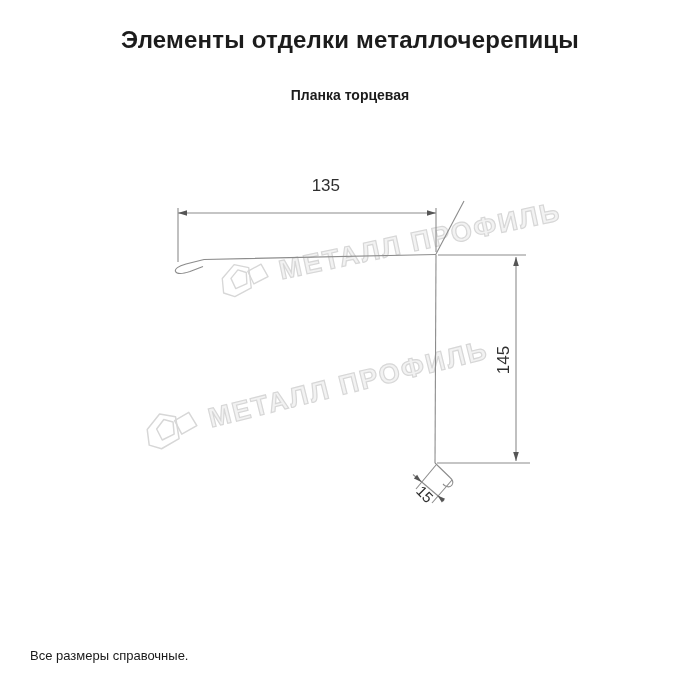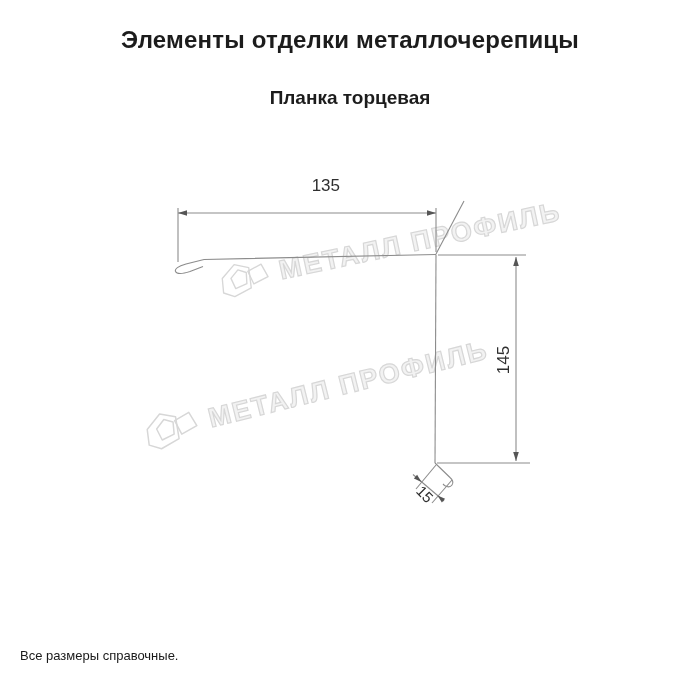--- a/index.html
+++ b/index.html
@@ -6,21 +6,21 @@
   .page{
     position:relative;width:624px;height:700px;background:#ffffff;overflow:hidden;
     font-family:"Liberation Sans",sans-serif;color:#1a1a1a;
   }
   .title{
     position:absolute;top:26px;left:0;width:700px;text-align:center;
     font-size:24px;font-weight:700;color:#1c1c1c;letter-spacing:0.2px;
   }
   .subtitle{
     position:absolute;left:0;width:700px;text-align:center;
-    font-size:19px;font-weight:700;color:#1c1c1c;
+    font-size:14px;font-weight:700;color:#1c1c1c;
   }
   .subtitle.name{top:87px;}
   .subtitle.code{top:115px;}
   .drawing-svg{position:absolute;top:0;left:0;z-index:2;}
   .dim-label{
     position:absolute;z-index:3;font-size:17px;color:#2f2f2f;white-space:nowrap;
   }
   .dim-135{left:278px;top:176px;width:62px;text-align:right;}
   .dim-145{
     left:504px;top:360px;transform:translate(-50%,-50%) rotate(-90deg);
@@ -37,21 +37,21 @@
     position:absolute;z-index:1;display:flex;align-items:center;gap:7px;
     transform-origin:left center;pointer-events:none;
   }
   .watermark .wm-text{
     font-size:27px;font-weight:700;letter-spacing:2px;white-space:nowrap;
     color:#f2f2f2;-webkit-text-stroke:1.2px #d7d7d7;
   }
   .wm-upper{left:212px;top:262px;transform:rotate(-12deg);}
   .wm-lower{left:136px;top:412px;transform:rotate(-14deg);}
   .footer{
-    position:absolute;left:20px;top:647px;z-index:3;
+    position:absolute;left:30px;top:647px;z-index:3;
     font-size:13px;line-height:18px;color:#1a1a1a;
   }
 </style>
 </head>
 <body>
 
 <div class="page">
 
   <div class="title">Элементы отделки металлочерепицы</div>
   <div class="subtitle name">Планка торцевая</div>

